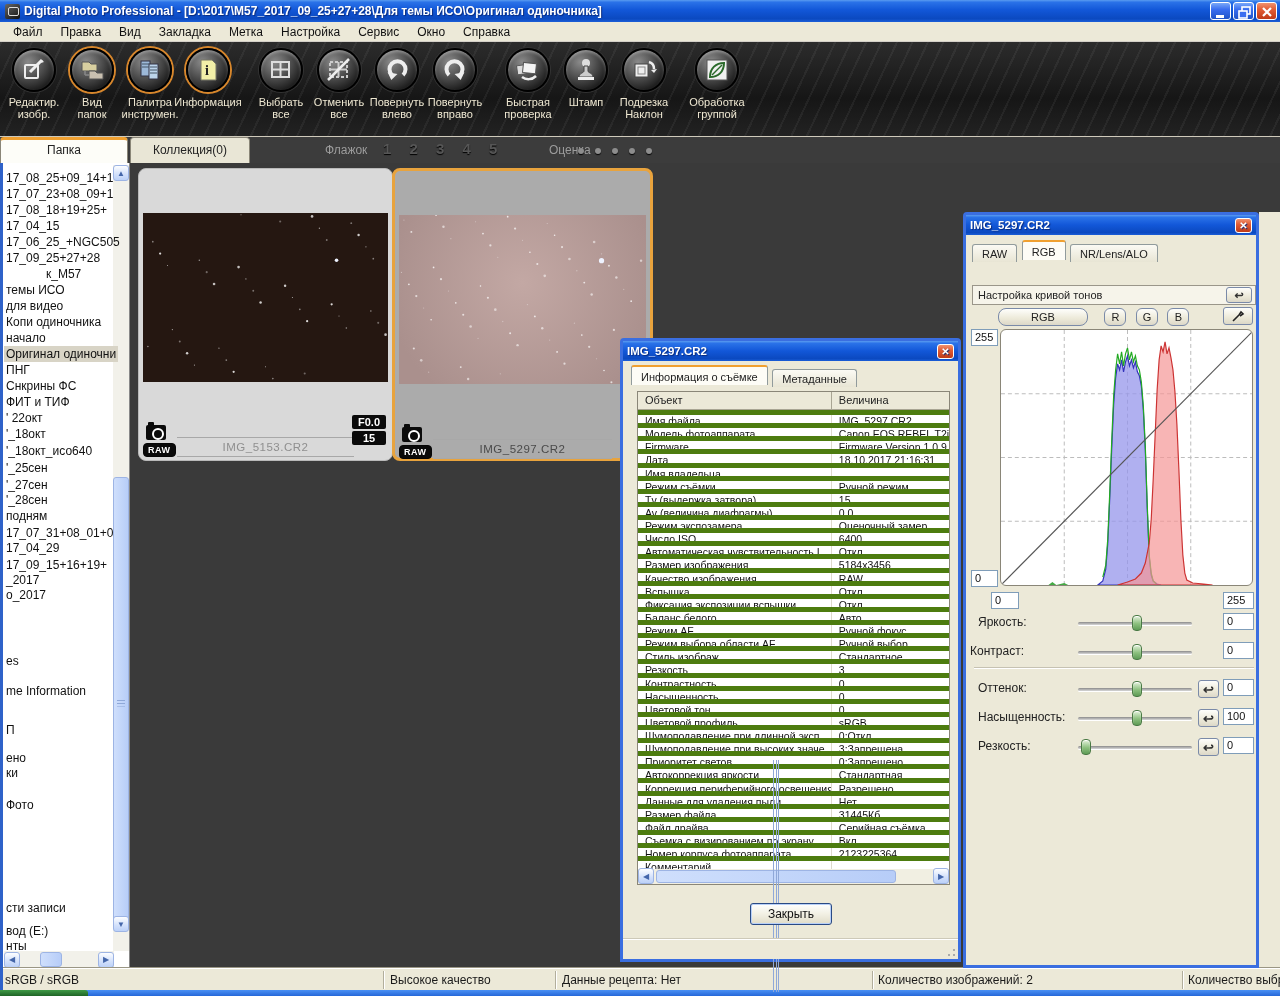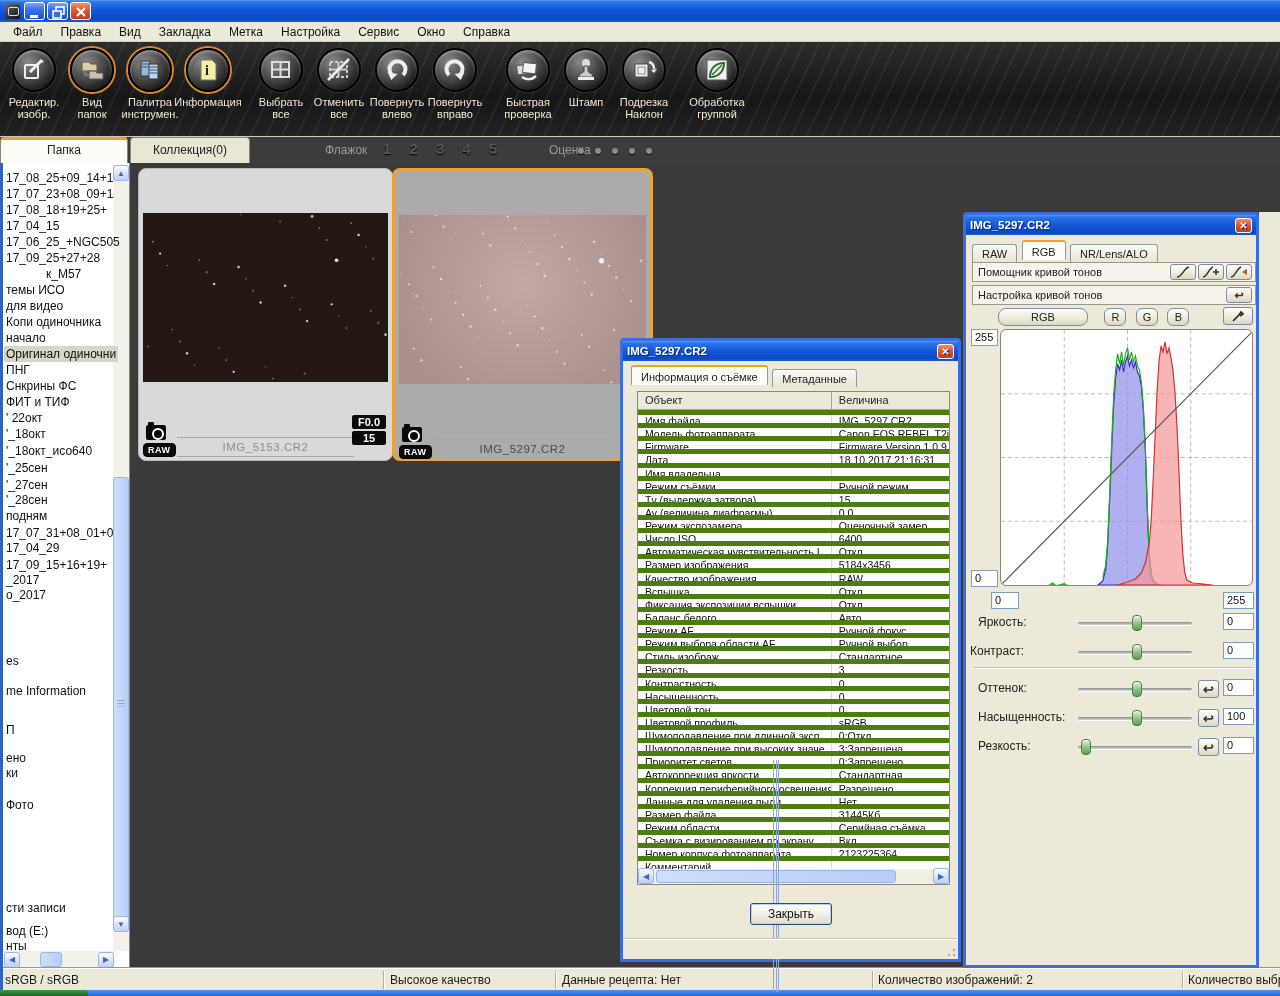--- a/index.html
+++ b/index.html
@@ -162,20 +162,21 @@
   .taskstrip { position:absolute; left:0; top:990px; width:1280px; height:6px;
     background:linear-gradient(180deg,#4a90f4,#2567d8); }
   .taskstrip .green { position:absolute; left:0; top:0; width:88px; height:6px;
     background:linear-gradient(180deg,#3f9a46,#1e6426); border-radius:0 3px 0 0; }
 </style>
 </head>
 <body>
 
 <div class="titlebar">
   <span class="app-icon"></span>
+  <span class="title-text">Digital Photo Professional - [D:\2017\M57_2017_09_25+27+28\Для темы  ИСО\Оригинал одиночника]</span>
   <span class="win-btns">
     <span class="win-btn">
       <svg width="21" height="18">
           <rect x="5" y="12" width="8" height="3" fill="#fff"></rect>
         </svg>
       </span>
     <span class="win-btn">
       <svg width="21" height="18">
           <rect x="8" y="4" width="8" height="7" fill="none" stroke="#fff" stroke-width="1.6"></rect>
           <rect x="5" y="8" width="8" height="7" fill="#3a6ef0" stroke="#fff" stroke-width="1.6"></rect>
@@ -669,21 +670,21 @@
       </div>
       <div class="it-row">
         <div>Данные для удаления пыли</div>
         <div>Нет</div>
       </div>
       <div class="it-row">
         <div>Размер файла</div>
         <div>31445Кб</div>
       </div>
       <div class="it-row">
-        <div>Режим области</div>
+        <div>Файл драйва</div>
         <div>Серийная съёмка</div>
       </div>
       <div class="it-row">
         <div>Съемка с визированием по экрану</div>
         <div>Вкл.</div>
       </div>
       <div class="it-row">
         <div>Номер корпуса фотоаппарата</div>
         <div>2123225364</div>
       </div>
@@ -710,41 +711,20 @@
   <div class="xp-titlebar">
     <span>IMG_5297.CR2</span>
     <span class="xp-close">✕</span>
   </div>
   <div style="position:absolute;left:6px;top:25px;">
     <span class="xp-tab">RAW</span>
     <span class="xp-tab active">RGB</span>
     <span class="xp-tab">NR/Lens/ALO</span>
   </div>
 
-  <div class="bar-panel" style="top:47px;">
-    <span>Помощник кривой тонов</span>
-    <span class="spacer"></span>
-    <span class="xp-btn mini-btn">
-      <svg width="16" height="12">
-          <path d="M2 11 C7 11 9 2 14 1" fill="none" stroke="#333" stroke-width="1.5"></path>
-        </svg>
-      </span>
-    <span class="xp-btn mini-btn">
-      <svg width="20" height="12">
-          <path d="M2 11 C6 11 8 2 12 1" fill="none" stroke="#333" stroke-width="1.5"></path>
-          <path d="M15 3 v6 M12 6 h6" stroke="#333" stroke-width="1.5"></path>
-        </svg>
-      </span>
-    <span class="xp-btn mini-btn">
-      <svg width="20" height="12">
-          <path d="M2 11 C6 11 8 2 12 1" fill="none" stroke="#333" stroke-width="1.5"></path>
-          <path d="M18 3 l-5 3 5 3 z" fill="#b06020"></path>
-        </svg>
-      </span>
-  </div>
 
   <div class="bar-panel" style="top:70px;">
     <span>Настройка кривой тонов</span>
     <span class="spacer"></span>
     <span class="xp-btn mini-btn" style="font-weight:bold;color:#333;">↩</span>
   </div>
 
   <div style="position:absolute;left:32px;top:92px;">
     <span class="xp-btn" style="display:inline-flex;width:90px;height:18px;border-radius:8px;">RGB</span>
     <span class="xp-btn" style="display:inline-flex;width:22px;height:18px;border-radius:6px;margin-left:12px;">R</span>

